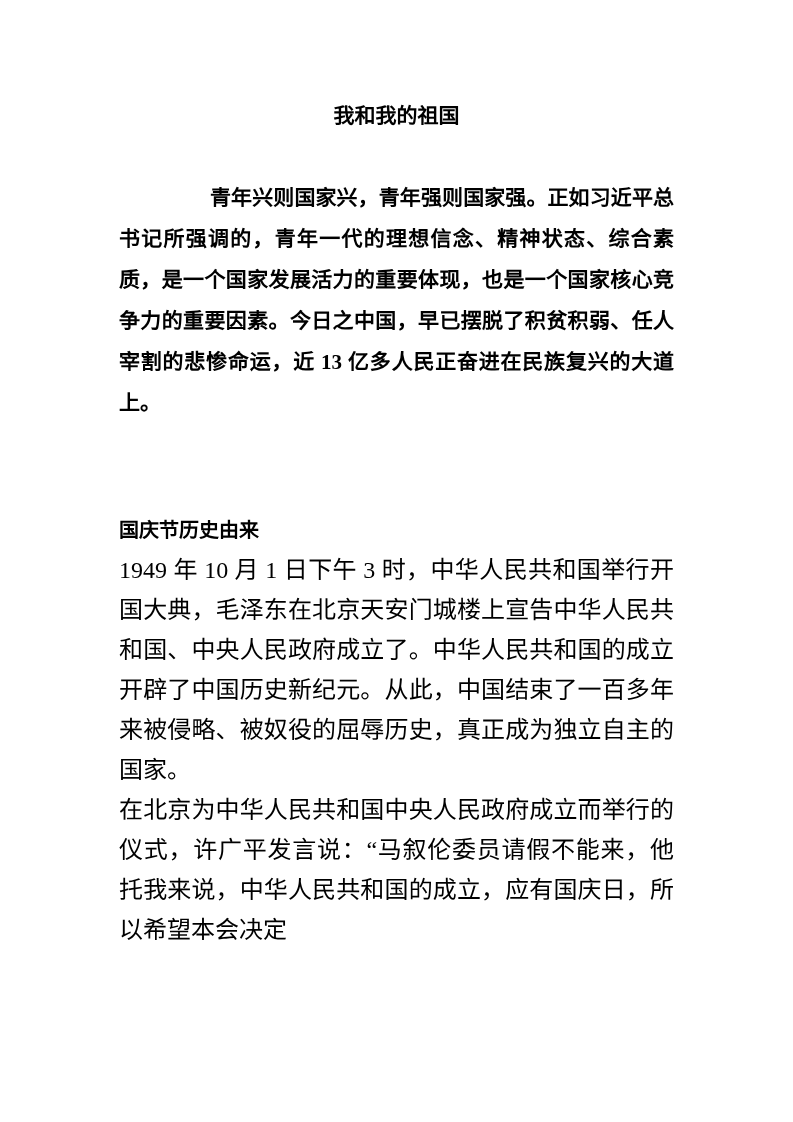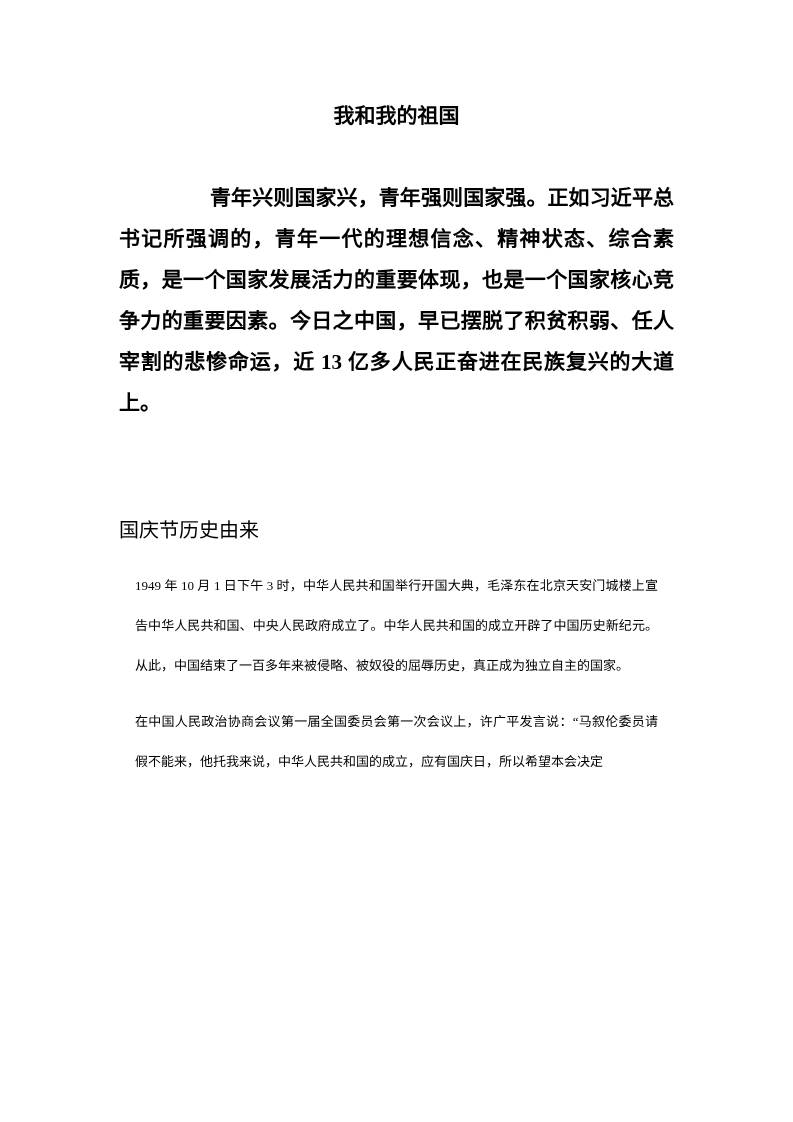--- a/index.html
+++ b/index.html
@@ -30,40 +30,40 @@
     font-size: 21px;
     font-weight: bold;
     line-height: 41px;
     text-align: justify;
     text-indent: 91px;
     word-break: break-all;
     margin: 0;
   }
   .section-heading {
     font-size: 20px;
-    font-weight: normal;
+    font-weight: bold;
     line-height: 40px;
     margin: 86px 0 0 0;
   }
   .body-para {
-    font-size: 13px;
+    font-size: 24px;
     font-weight: normal;
     line-height: 40px;
     text-align: justify;
     word-break: break-all;
-    margin: 16px;
+    margin: 0;
   }
 </style>
 </head>
 <body>
 
 <div class="page">
   <h1 class="doc-title">我和我的祖国</h1>
 
   <p class="intro">青年兴则国家兴，青年强则国家强。正如习近平总书记所强调的，青年一代的理想信念、精神状态、综合素质，是一个国家发展活力的重要体现，也是一个国家核心竞争力的重要因素。今日之中国，早已摆脱了积贫积弱、任人宰割的悲惨命运，近 13 亿多人民正奋进在民族复兴的大道上。</p>
 
   <h2 class="section-heading">国庆节历史由来</h2>
 
   <p class="body-para">1949 年 10 月 1 日下午 3 时，中华人民共和国举行开国大典，毛泽东在北京天安门城楼上宣告中华人民共和国、中央人民政府成立了。中华人民共和国的成立开辟了中国历史新纪元。从此，中国结束了一百多年来被侵略、被奴役的屈辱历史，真正成为独立自主的国家。</p>
 
 
-  <p class="body-para">在中国人民政治协商会议第一届全国委员会第一次会议上，许广平发言说：“马叙伦委员请假不能来，他托我来说，中华人民共和国的成立，应有国庆日，所以希望本会决定</p>
+  <p class="body-para">在北京为中华人民共和国中央人民政府成立而举行的仪式，许广平发言说：“马叙伦委员请假不能来，他托我来说，中华人民共和国的成立，应有国庆日，所以希望本会决定</p>
 </div>
 
 </body></html>

